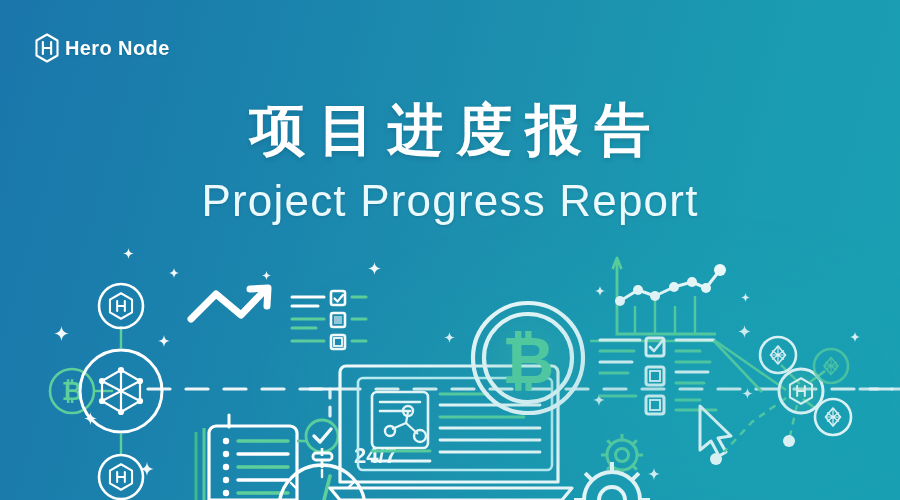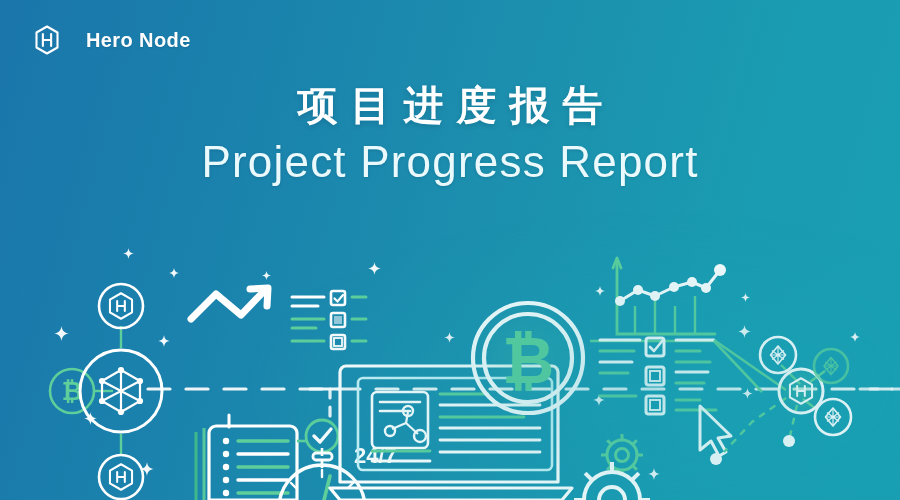--- a/index.html
+++ b/index.html
@@ -13,39 +13,39 @@
   }
   #banner::after{
     content:"";position:absolute;inset:0;pointer-events:none;
     background:radial-gradient(ellipse 70% 55% at 72% 78%, rgba(25,165,180,.30) 0%, rgba(25,165,180,0) 65%);
   }
   .layer{position:absolute;inset:0;}
   svg.layer{display:block;}
 
   
   #logo{
-    position:absolute;left:32px;top:24px;display:flex;align-items:center;gap:24px;z-index:6;text-align:center;
+    position:absolute;left:32px;top:32px;display:flex;align-items:center;gap:3px;z-index:6;text-align:center;
   }
   #logo .mark{width:30px;height:32px;display:block;}
   #logo .wordmark{
     color:#ffffff;font-size:20px;font-weight:bold;letter-spacing:.4px;
     font-family:"Liberation Sans","DejaVu Sans",sans-serif;line-height:1;
     white-space:nowrap;text-shadow:0 1px 2px rgba(0,40,60,.18);
   }
 
   
   #title-block{
     position:absolute;left:0;right:0;top:84px;text-align:center;z-index:6;
   }
   #title-cn{
-    color:#ffffff;font-size:40px;font-weight:bold;line-height:1.06;
+    color:#ffffff;font-size:56px;font-weight:bold;line-height:1.06;
     letter-spacing:13px;text-indent:13px;
-    font-family:Liberation Mono, monospace;
+    font-family:Liberation Sans, sans-serif;
     text-shadow:0 2px 5px rgba(0,45,70,.20);
-    margin:4px;
+    margin:16px;
   }
   #title-en{
     color:#eaf9fb;font-size:44px;font-weight:normal;line-height:1.2;
     letter-spacing:1.2px;margin:6px 0 0 0;
     font-family:"Liberation Sans","DejaVu Sans",sans-serif;
     text-shadow:0 1px 3px rgba(0,45,70,.18);
   }
 </style>
 </head>
 <body>

